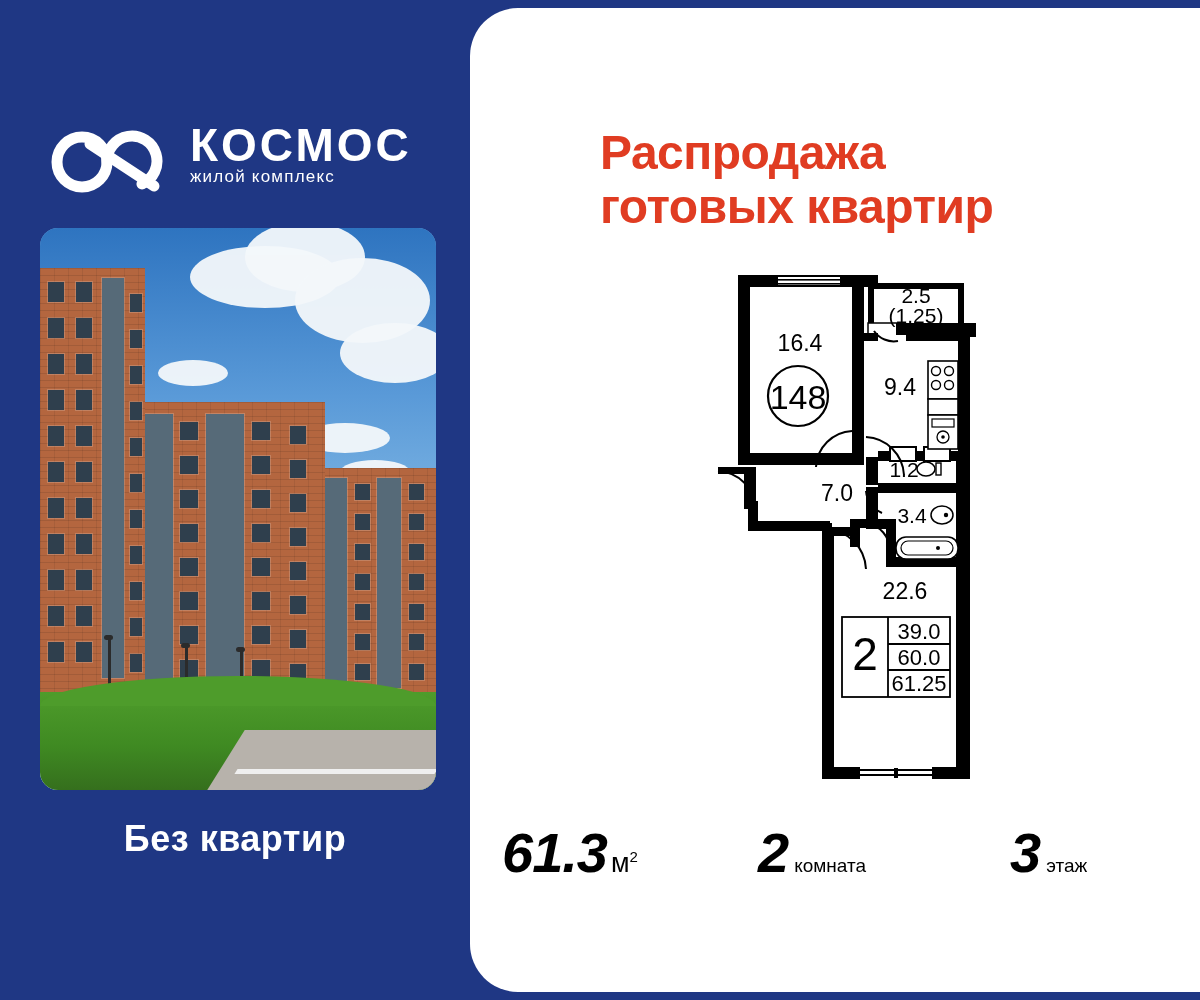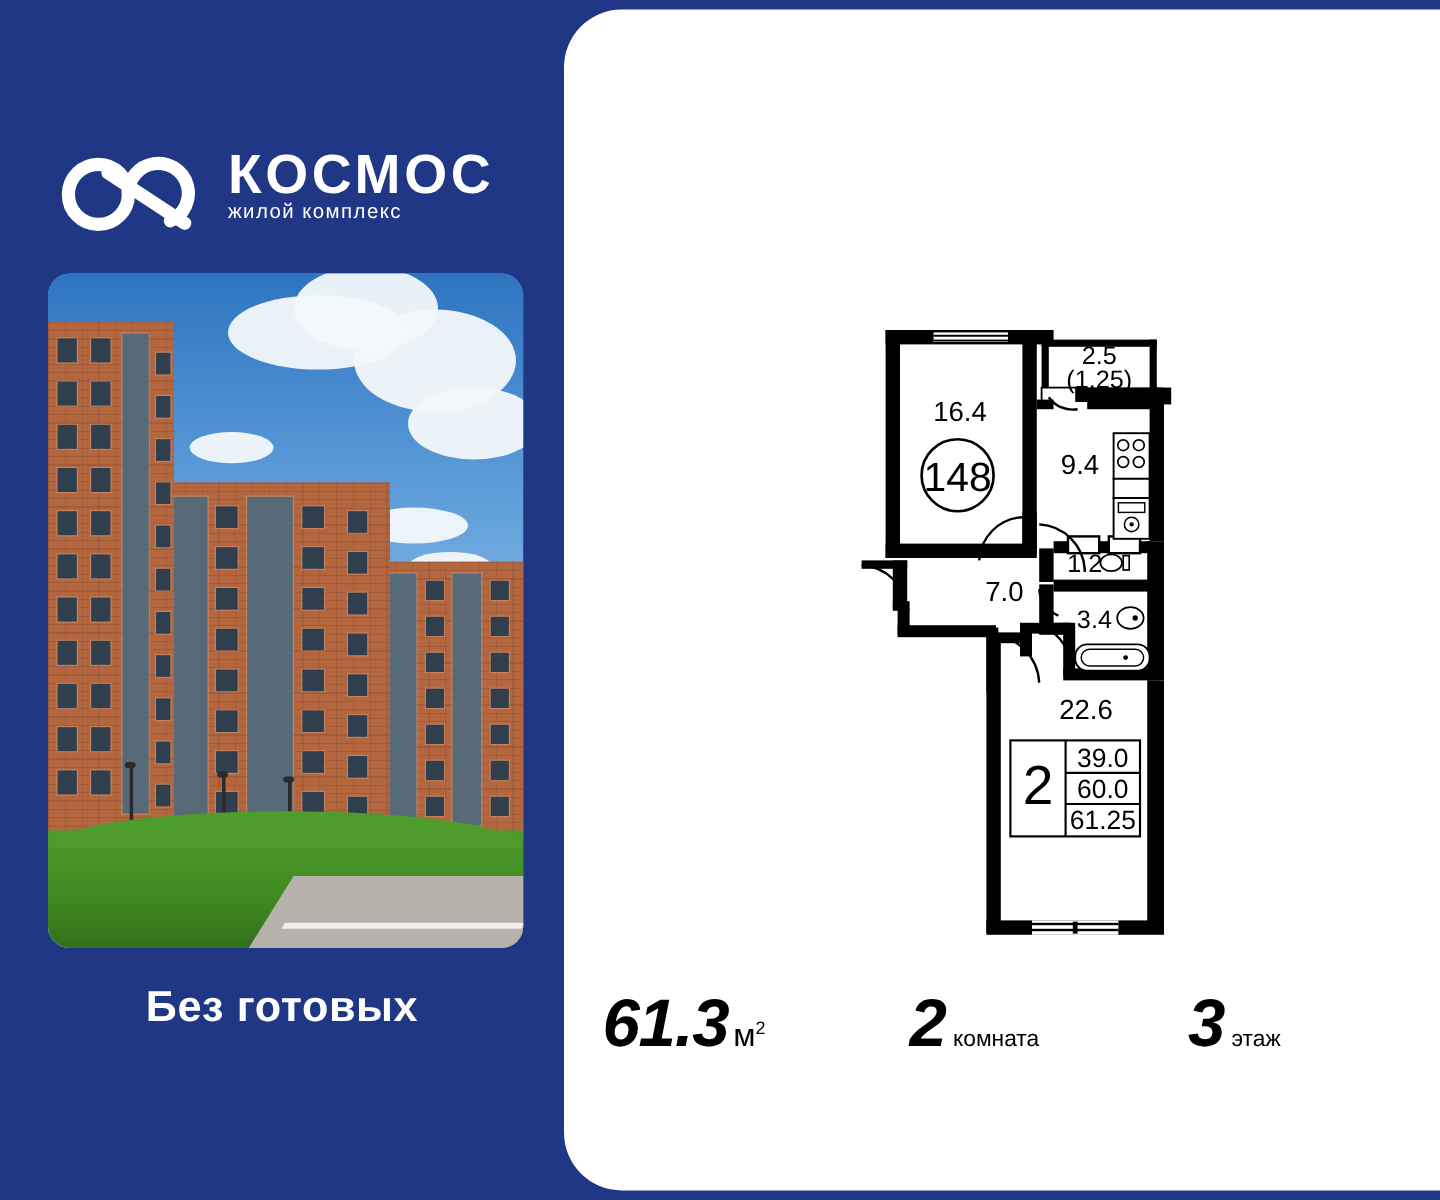--- a/index.html
+++ b/index.html
@@ -83,21 +83,21 @@
 
   
   #stats{position:absolute;left:0px;top:812px;width:730px;height:80px;}
   .stat{position:absolute;white-space:nowrap;color:#000;}
   .stat .big{font-size:56px;font-weight:700;letter-spacing:-1px;font-style:italic;}
   .stat .small{font-size:19px;font-weight:500;margin-left:6px;}
   .stat .sup{font-size:27px;font-weight:500;margin-left:4px;}
   .stat .sup sup{font-size:15px;}
   #stat-area{left:32px;top:0px;}
   #stat-rooms{left:288px;top:0px;}
-  #stat-floor{left:520px;top:0px;}
+  #stat-floor{left:540px;top:0px;}
 </style>
 </head>
 <body>
 
 <div id="stage">
 
   <div id="left-panel">
 
     <div id="brand">
       <div id="brand-mark">
@@ -222,25 +222,29 @@
       <div class="pole" style="left:145px;height:52px;"></div>
       <div class="lamp" style="left:141px;bottom:142px;"></div>
       <div class="pole" style="left:200px;height:48px;"></div>
       <div class="lamp" style="left:196px;bottom:138px;"></div>
 
       <div id="grass"></div>
       <div id="road"></div>
       <div id="road-line"></div>
     </div>
 
-    <div id="photo-caption">Без готовых</div>
+    <div id="photo-caption">Без квартир</div>
   </div>
 
   <div id="card">
 
+    <div id="headline">
+      <span>Распродажа</span>
+      <span class="l2">готовых квартир</span>
+    </div>
 
     <div id="plan">
       <svg viewBox="0 0 300 540" width="300" height="540" aria-hidden="true">
         <g fill="#000">
 
           <rect x="38" y="14" width="140" height="12"></rect>
 
           <rect x="78" y="16" width="62" height="8" fill="#fff"></rect>
           <rect x="78" y="18" width="62" height="1.6" fill="#000"></rect>
           <rect x="78" y="22" width="62" height="1.6" fill="#000"></rect>

